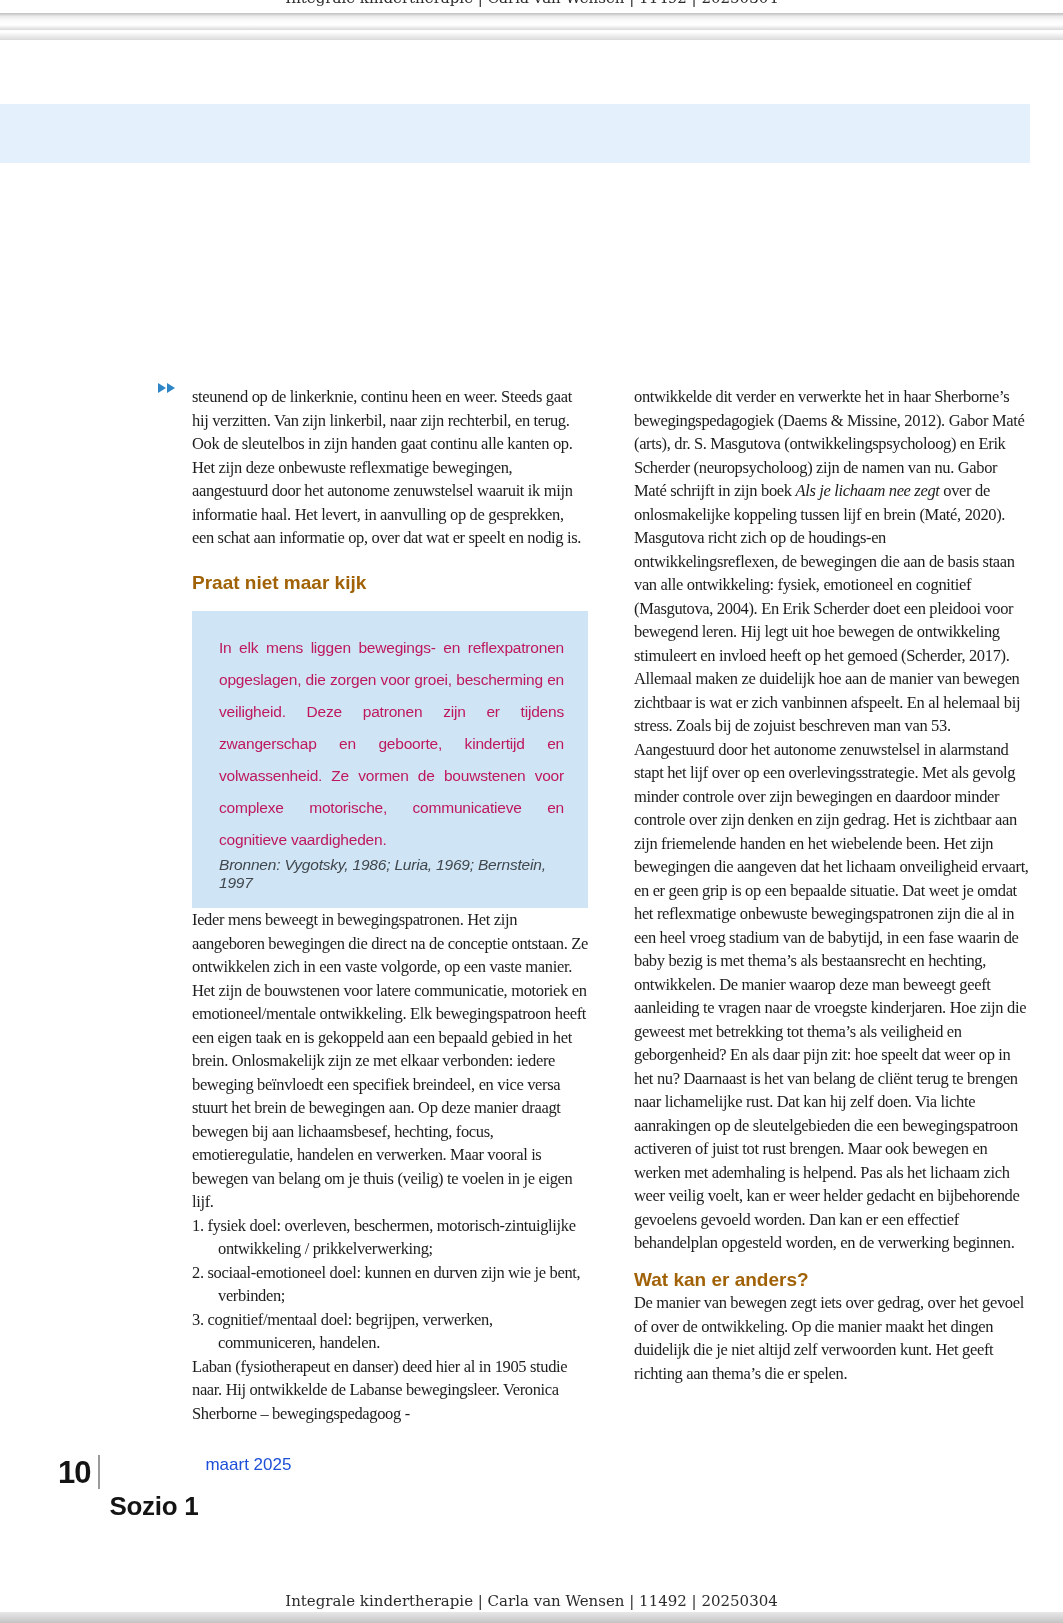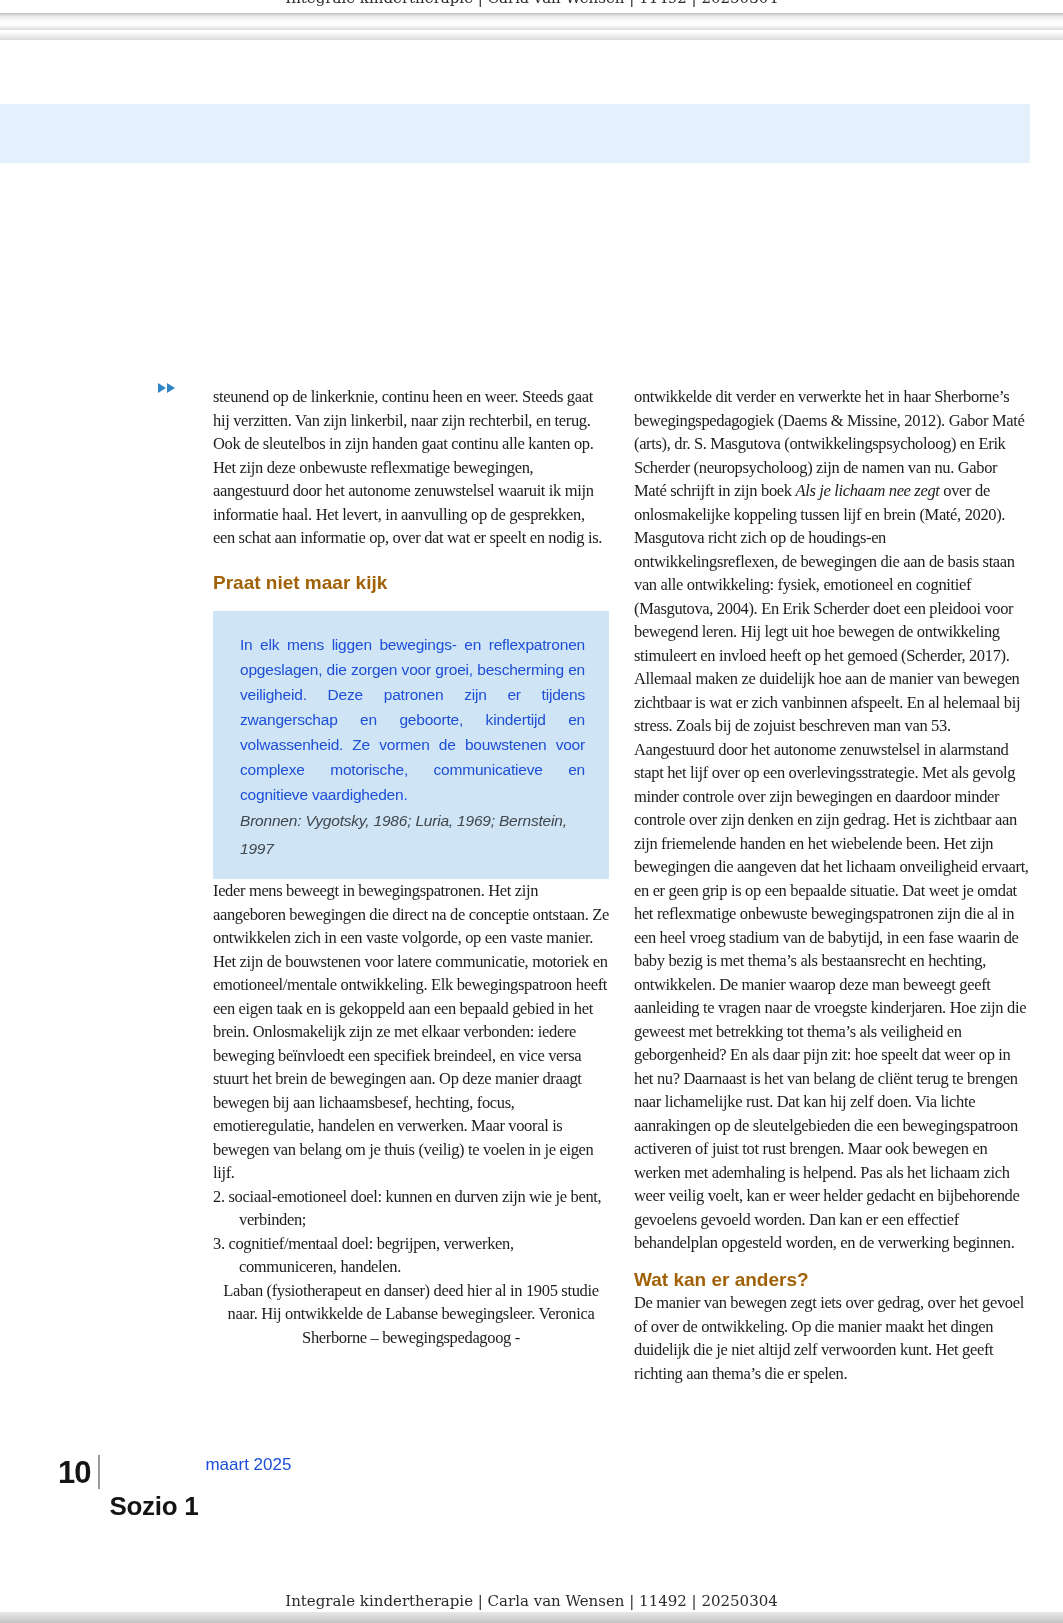--- a/index.html
+++ b/index.html
@@ -21,38 +21,38 @@
   .blue-band { position:absolute; top:104px; left:0; width:1030px; height:59px; background:#e4f0fb; }
 
   
   .ff-icon { position:absolute; left:158px; top:383px; display:flex; gap:1px; }
   .ff-icon .tri { width:0; height:0; border-top:5px solid transparent; border-bottom:5px solid transparent;
                   border-left:8px solid #2e86c6; }
 
   
   .col { position:absolute; top:385px; font-size:16.5px; line-height:23.5px; letter-spacing:-0.35px;
          color:#1d1d1d; }
-  .col-left  { left:213px; width:396px; }
+  .col-left  { left:192px; width:396px; }
   .col-right { left:634px; width:397px; }
   .col p { margin:0; }
 
   .section-heading { font-family:"Liberation Sans", sans-serif; font-weight:bold; font-size:19px;
                      letter-spacing:0; color:#a16207; margin-top:21px; }
 
   .quote-box { margin-top:17px; background:#cfe5f5; padding:21px 24px 16px 27px; min-height:198px; }
-  .quote-body { font-family:"Liberation Sans", sans-serif; font-size:15.5px; line-height:25px;
-                letter-spacing:-0.2px; color:#1d4ed8; text-align:justify; }
+  .quote-body { font-family:"Liberation Sans", sans-serif; font-size:15.5px; line-height:32px;
+                letter-spacing:-0.2px; color:#be185d; text-align:justify; }
   .quote-source { font-family:"Liberation Sans", sans-serif; font-style:italic; font-size:15.5px;
-                  line-height:28px; letter-spacing:-0.2px; color:#41474d; }
+                  line-height:18px; letter-spacing:-0.2px; color:#41474d; }
 
   .para-movement { margin-top:51px; }
   .goals-intro { margin-top:20px; }
   .goals p { padding-left:26px; text-indent:-26px; }
   .goals-source { font-style:italic; }
-  .para-laban { margin-top:22px;text-align:center; }
+  .para-laban { margin-top:22px; }
 
   .heading-anders { margin-top:13px; }
   .para-closing { margin-top:15px; }
 
   
   .page-footer { position:absolute; left:58px; top:1455px; display:flex; 
                  font-family:"Liberation Sans", sans-serif; color:#141414; }
   .pf-number { font-size:31px; font-weight:bold; letter-spacing:-1px; }
   .pf-sep { width:2px; height:34px; background:#9a9a9a; margin:0 9px 0 8px; }
   .pf-mag { font-size:26px; font-weight:bold; letter-spacing:-0.3px;margin-top:36px; }
@@ -84,20 +84,21 @@
         <p>steunend op de linkerknie, continu heen en weer. Steeds gaat hij verzitten. Van zijn linkerbil, naar zijn rechterbil, en terug. Ook de sleutelbos in zijn handen gaat continu alle kanten op.</p>
         <p>Het zijn deze onbewuste reflexmatige bewegingen, aangestuurd door het autonome zenuwstelsel waaruit ik mijn informatie haal. Het levert, in aanvulling op de gesprekken, een schat aan informatie op, over dat wat er speelt en nodig is.</p>
       </div>
     <h2 class="section-heading">Praat niet maar kijk</h2>
     <div class="quote-box">
       <p class="quote-body">In elk mens liggen bewegings- en reflexpatronen opgeslagen, die zorgen voor groei, bescherming en veiligheid. Deze patronen zijn er tijdens zwangerschap en geboorte, kindertijd en volwassenheid. Ze vormen de bouwstenen voor complexe motorische, communicatieve en cognitieve vaardigheden.</p>
       <p class="quote-source">Bronnen: Vygotsky, 1986; Luria, 1969; Bernstein, 1997</p>
     </div>
     <p class="para-movement">Ieder mens beweegt in bewegingspatronen. Het zijn aangeboren bewegingen die direct na de conceptie ontstaan. Ze ontwikkelen zich in een vaste volgorde, op een vaste manier. Het zijn de bouwstenen voor latere communicatie, motoriek en emotioneel/mentale ontwikkeling. Elk bewegingspatroon heeft een eigen taak en is gekoppeld aan een bepaald gebied in het brein. Onlosmakelijk zijn ze met elkaar verbonden: iedere beweging beïnvloedt een specifiek breindeel, en vice versa stuurt het brein de bewegingen aan. Op deze manier draagt bewegen bij aan lichaamsbesef, hechting, focus, emotieregulatie, handelen en verwerken. Maar vooral is bewegen van belang om je thuis (veilig) te voelen in je eigen lijf.</p>
     <div class="goals">
+        <p>1.  fysiek doel: overleven, beschermen, motorisch-zintuiglijke ontwikkeling / prikkelverwerking;</p>
         <p>2.  sociaal-emotioneel doel: kunnen en durven zijn wie je bent, verbinden;</p>
         <p>3.  cognitief/mentaal doel: begrijpen, verwerken, communiceren, handelen.</p>
       </div>
     <p class="para-laban">Laban (fysiotherapeut en danser) deed hier al in 1905 studie naar. Hij ontwikkelde de Labanse bewegingsleer. Veronica Sherborne – bewegingspedagoog -</p>
   </div>
 
   <div class="col col-right">
     <p><span>ontwikkelde dit verder en verwerkte het in haar Sherborne’s bewegingspedagogiek (Daems &amp; Missine, 2012). Gabor Maté (arts), dr. S. Masgutova (ontwikkelingspsycholoog) en Erik Scherder (neuropsycholoog) zijn de namen van nu. Gabor Maté schrijft in zijn boek </span><i>Als je lichaam nee zegt</i><span> over de onlosmakelijke koppeling tussen lijf en brein (Maté, 2020). Masgutova richt zich op de houdings-en ontwikkelingsreflexen, de bewegingen die aan de basis staan van alle ontwikkeling: fysiek, emotioneel en cognitief (Masgutova, 2004). En Erik Scherder doet een pleidooi voor bewegend leren. Hij legt uit hoe bewegen de ontwikkeling stimuleert en invloed heeft op het gemoed (Scherder, 2017). Allemaal maken ze duidelijk hoe aan de manier van bewegen zichtbaar is wat er zich vanbinnen afspeelt. En al helemaal bij stress. Zoals bij de zojuist beschreven man van 53. Aangestuurd door het autonome zenuwstelsel in alarmstand stapt het lijf over op een overlevingsstrategie. Met als gevolg minder controle over zijn bewegingen en daardoor minder controle over zijn denken en zijn gedrag. Het is zichtbaar aan zijn friemelende handen en het wiebelende been. Het zijn bewegingen die aangeven dat het lichaam onveiligheid ervaart, en er geen grip is op een bepaalde situatie. Dat weet je omdat het reflexmatige onbewuste bewegingspatronen zijn die al in een heel vroeg stadium van de babytijd, in een fase waarin de baby bezig is met thema’s als bestaansrecht en hechting, ontwikkelen. De manier waarop deze man beweegt geeft aanleiding te vragen naar de vroegste kinderjaren. Hoe zijn die geweest met betrekking tot thema’s als veiligheid en geborgenheid? En als daar pijn zit: hoe speelt dat weer op in het nu? Daarnaast is het van belang de cliënt terug te brengen naar lichamelijke rust. Dat kan hij zelf doen. Via lichte aanrakingen op de sleutelgebieden die een bewegingspatroon activeren of juist tot rust brengen. Maar ook bewegen en werken met ademhaling is helpend. Pas als het lichaam zich weer veilig voelt, kan er weer helder gedacht en bijbehorende gevoelens gevoeld worden. Dan kan er een effectief behandelplan opgesteld worden, en de verwerking beginnen.</span></p>
     <h2 class="section-heading heading-anders">Wat kan er anders?</h2>
     <p class="para-closing">De manier van bewegen zegt iets over gedrag, over het gevoel of over de ontwikkeling. Op die manier maakt het dingen duidelijk die je niet altijd zelf verwoorden kunt. Het geeft richting aan thema’s die er spelen.</p>

